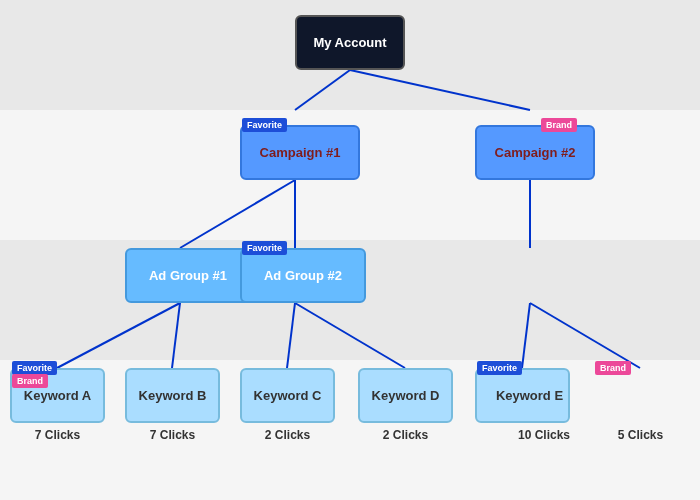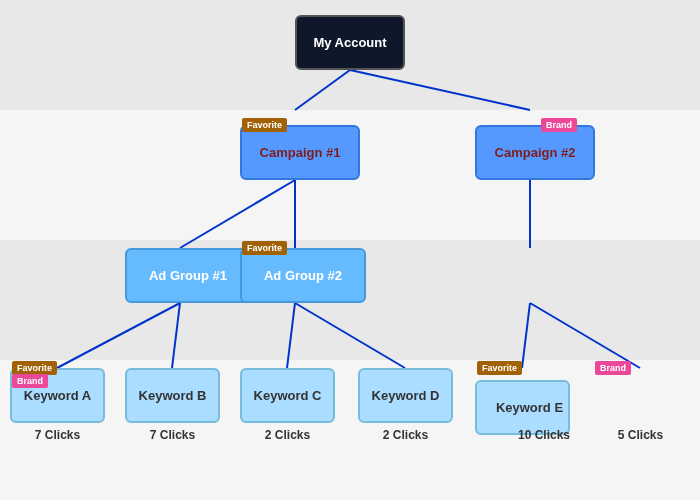--- a/index.html
+++ b/index.html
@@ -80,21 +80,21 @@
     
     .ag1 { left: 125px; top: 248px; }
     .ag2 { left: 240px; top: 248px; }
     .ag3 { left: 475px; top: 248px; }
 
     
     .kw-a { left: 10px; top: 368px; }
     .kw-b { left: 125px; top: 368px; }
     .kw-c { left: 240px; top: 368px; }
     .kw-d { left: 358px; top: 368px; }
-    .kw-e { left: 475px; top: 380px; padding-left: 14px; }
+    .kw-e { left: 475px; top: 368px; padding-left: 14px; }
     .kw-f { left: 593px; top: 368px; }
 
     
     .click-label {
       position: absolute;
       text-align: center;
       font-size: 12px;
       font-weight: bold;
       color: #333;
       z-index: 3;
@@ -104,21 +104,21 @@
     .tag {
       position: absolute;
       font-size: 9px;
       font-weight: bold;
       color: white;
       padding: 2px 5px;
       border-radius: 2px;
       z-index: 5;
       white-space: nowrap;
     }
-    .tag-favorite { background: #a16207; }
+    .tag-favorite { background: #1d4ed8; }
     .tag-brand { background: #ec4899; }
 
     
     .tag-camp1-fav { left: 242px; top: 118px; }
     .tag-camp2-brand { left: 541px; top: 118px; }
     .tag-ag2-fav { left: 242px; top: 241px; }
     .tag-kwa-fav { left: 12px; top: 361px; }
     .tag-kwa-brand { left: 12px; top: 374px; }
     .tag-kwe-fav { left: 477px; top: 361px; }
     .tag-kwf-brand { left: 595px; top: 361px; }

